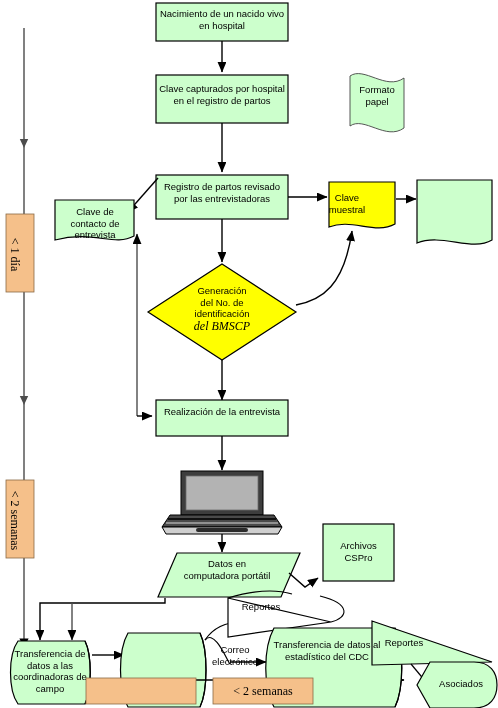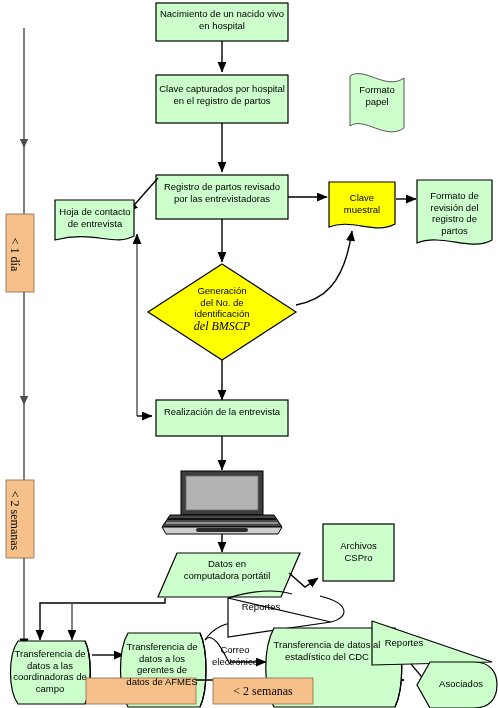--- a/index.html
+++ b/index.html
@@ -137,44 +137,42 @@
     <rect x="86" y="678" width="110" height="26" fill="#F5C08A" stroke="#8a6a45" stroke-width="0.8"></rect>
     <rect x="213" y="678" width="100" height="26" fill="#F5C08A" stroke="#8a6a45" stroke-width="0.8"></rect>
   </svg>
 
   <div class="lbl" style="left:158px;top:8px;width:128px;">Nacimiento de un nacido vivo en hospital</div>
 
   <div class="lbl" style="left:158px;top:83px;width:128px;">Clave capturados por hospital en el registro de partos</div>
 
   <div class="lbl" style="left:158px;top:181px;width:128px;">Registro de partos revisado por las entrevistadoras</div>
 
-  <div class="lbl" style="left:58px;top:206px;width:74px;">Hoja de contacto de entrevista</div>
+  <div class="lbl" style="left:58px;top:206px;width:74px;">Clave de contacto de entrevista</div>
 
-  <div class="lbl" style="left:331px;top:192px;width:62px;">Clave muestral</div>
+  <div class="lbl" style="left:316px;top:192px;width:62px;">Clave muestral</div>
 
-  <div class="lbl" style="left:419px;top:190px;width:71px;">Formato de revisión del registro de partos</div>
 
   <div class="lbl" style="left:352px;top:84px;width:50px;">Formato papel</div>
 
   <div class="lbl" style="left:172px;top:285px;width:100px;">
     <div>Generación</div>
     <div>del No. de</div>
     <div>identificación</div>
     <div class="serif" style="line-height:13px;">del BMSCP</div>
   </div>
 
   <div class="lbl" style="left:179px;top:558px;width:96px;">Datos en computadora portátil</div>
 
   <div class="lbl" style="left:158px;top:406px;width:128px;">Realización de la entrevista</div>
 
   <div class="lbl" style="left:325px;top:540px;width:67px;">Archivos CSPro</div>
 
   <div class="lbl" style="left:13px;top:648px;width:74px;">Transferencia de datos a  las coordinadoras de campo</div>
 
-  <div class="lbl" style="left:124px;top:641px;width:76px;">Transferencia de datos a los gerentes de datos de AFMES</div>
 
   <div class="lbl" style="left:272px;top:639px;width:110px;">Transferencia de datos al estadístico del CDC</div>
 
   <div class="lbl" style="left:232px;top:601px;width:58px;">Reportes</div>
 
   <div class="lbl" style="left:376px;top:637px;width:56px;">Reportes</div>
 
   <div class="lbl" style="left:431px;top:678px;width:60px;">Asociados</div>
 
   <div class="lbl" style="left:204px;top:644px;width:62px;">Correo electrónico</div>

